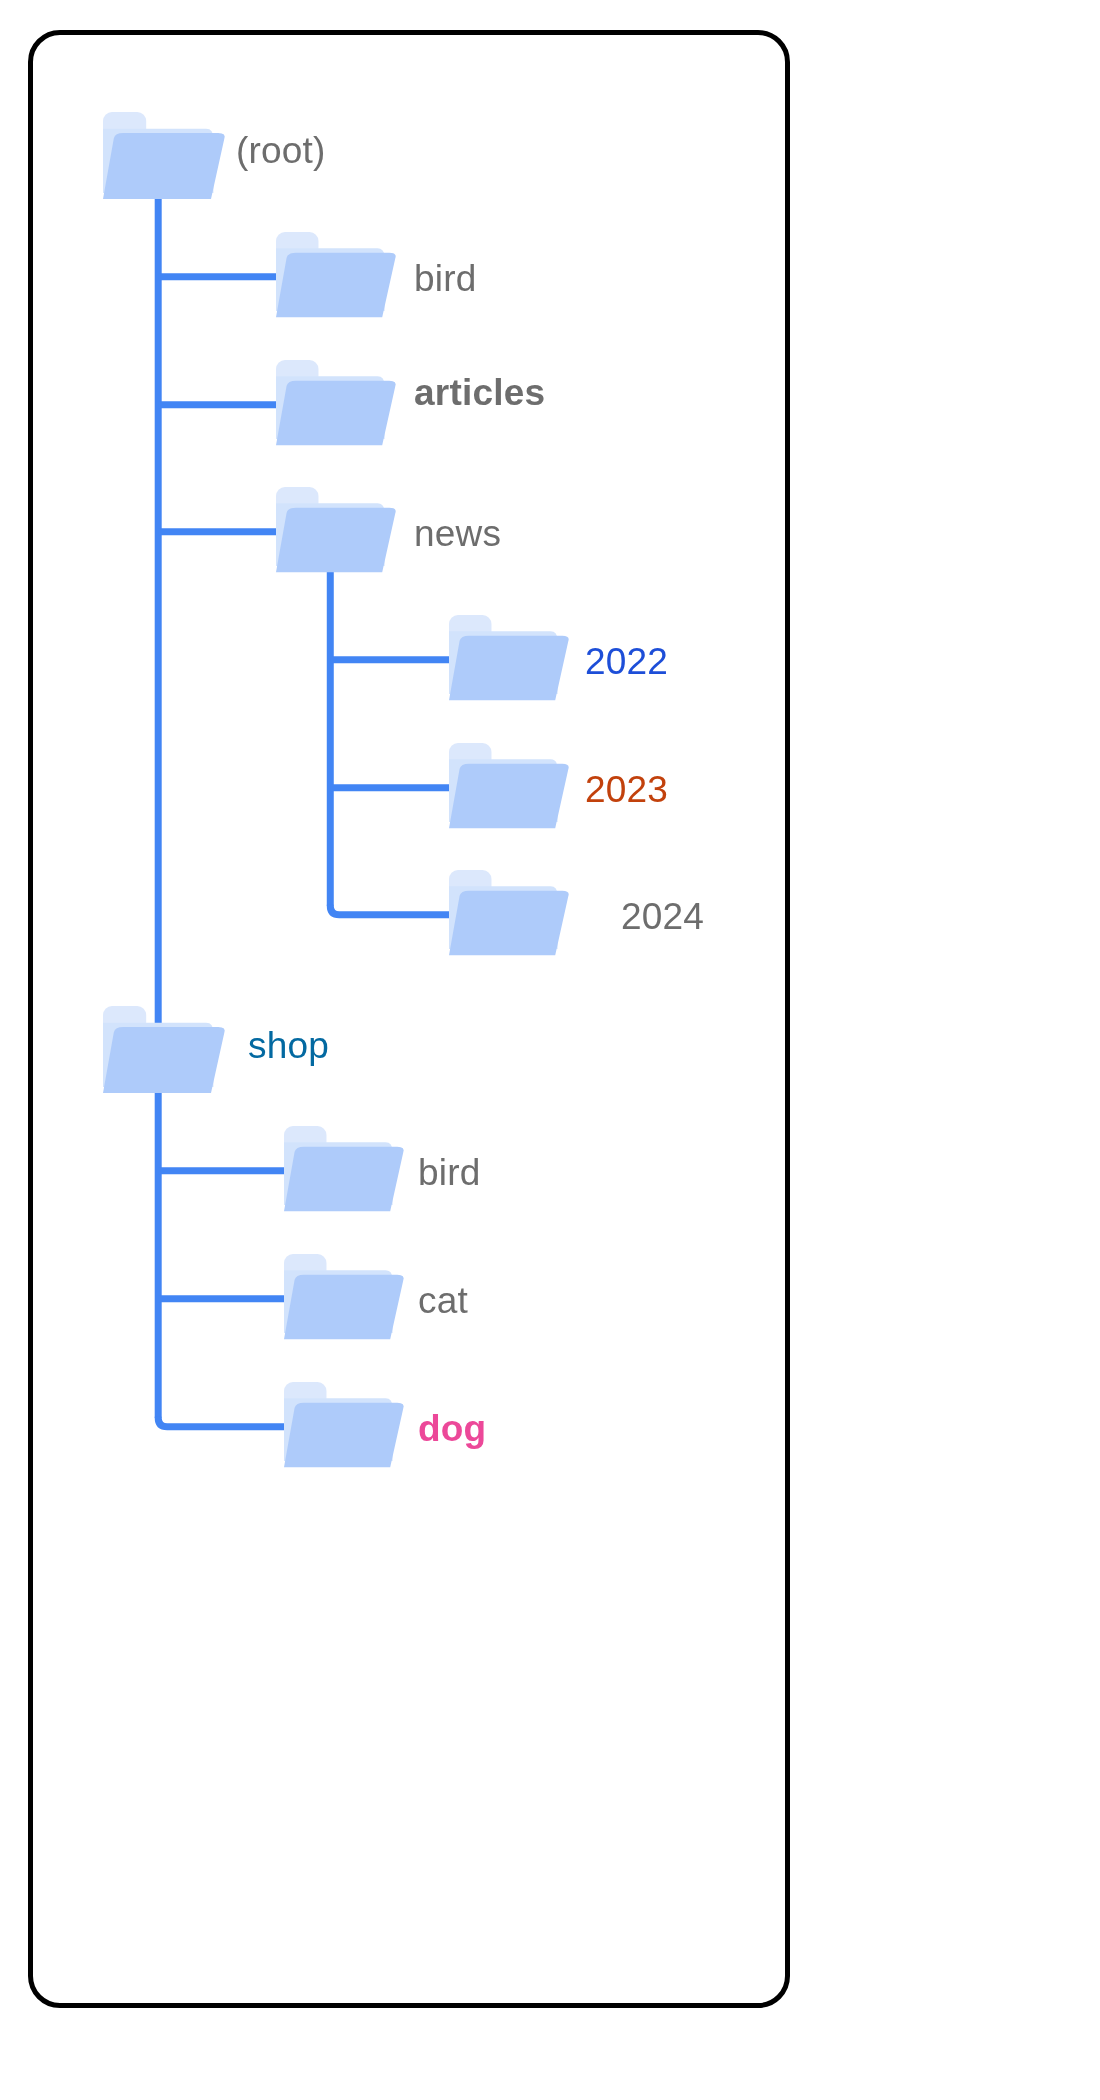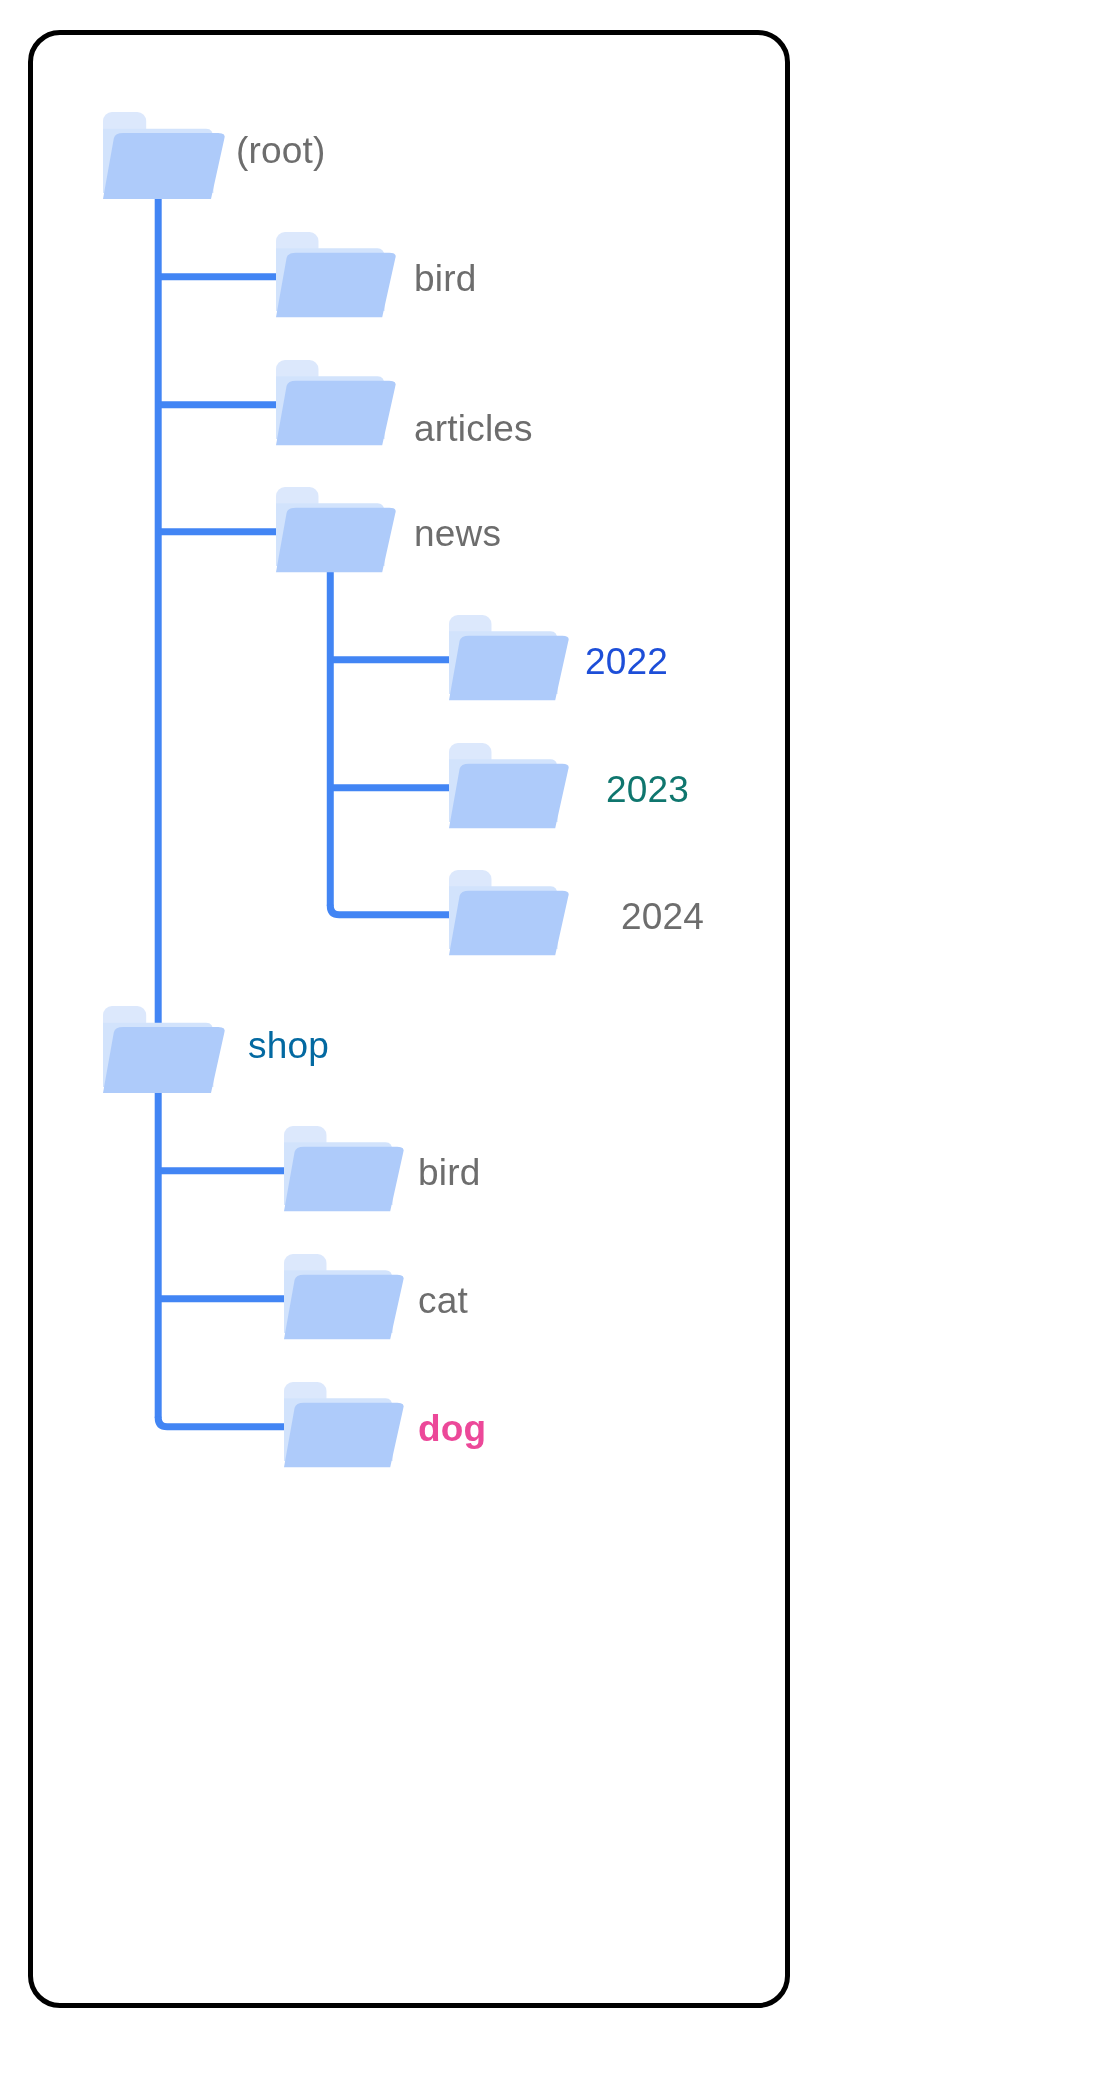--- a/index.html
+++ b/index.html
@@ -84,21 +84,21 @@
              L108.56 79.12
              L0 79.12 Z" fill="#D2E3FC"></path>
     <path d="M10.62 25.8
              Q11.8 20.64 20.060000000000002 20.64
              L113.28 20.64
              Q121.54 20.64 119.18 26.66
              L106.2 85.14
              L0 85.14 Z" fill="#AECBFA"></path>
   </svg>
       </div>
-      <div class="label" style="left: 414px; top: 408px; color: rgb(109, 109, 109);">articles</div>
+      <div class="label" style="left: 414px; top: 372px; color: rgb(109, 109, 109); font-weight: bold;">articles</div>
       <div class="node" style="left: 276px; top: 487px;">
   <svg width="118" height="86" viewBox="0 0 118 86">
     <rect x="0" y="0" width="42.48" height="37.84" rx="9" fill="#DCE8FC"></rect>
     <path d="M0 16.34
              L101.48 16.34
              Q108.56 16.34 108.56 25.799999999999997
              L108.56 79.12
              L0 79.12 Z" fill="#D2E3FC"></path>
     <path d="M10.62 25.8
              Q11.8 20.64 20.060000000000002 20.64
@@ -135,21 +135,21 @@
              L108.56 79.12
              L0 79.12 Z" fill="#D2E3FC"></path>
     <path d="M10.62 25.8
              Q11.8 20.64 20.060000000000002 20.64
              L113.28 20.64
              Q121.54 20.64 119.18 26.66
              L106.2 85.14
              L0 85.14 Z" fill="#AECBFA"></path>
   </svg>
       </div>
-      <div class="label" style="left: 606px; top: 769px; color: #0f766e;">2023</div>
+      <div class="label" style="left: 585px; top: 769px; color: #c2410c;">2023</div>
       <div class="node" style="left: 449px; top: 870px;">
   <svg width="118" height="86" viewBox="0 0 118 86">
     <rect x="0" y="0" width="42.48" height="37.84" rx="9" fill="#DCE8FC"></rect>
     <path d="M0 16.34
              L101.48 16.34
              Q108.56 16.34 108.56 25.799999999999997
              L108.56 79.12
              L0 79.12 Z" fill="#D2E3FC"></path>
     <path d="M10.62 25.8
              Q11.8 20.64 20.060000000000002 20.64

